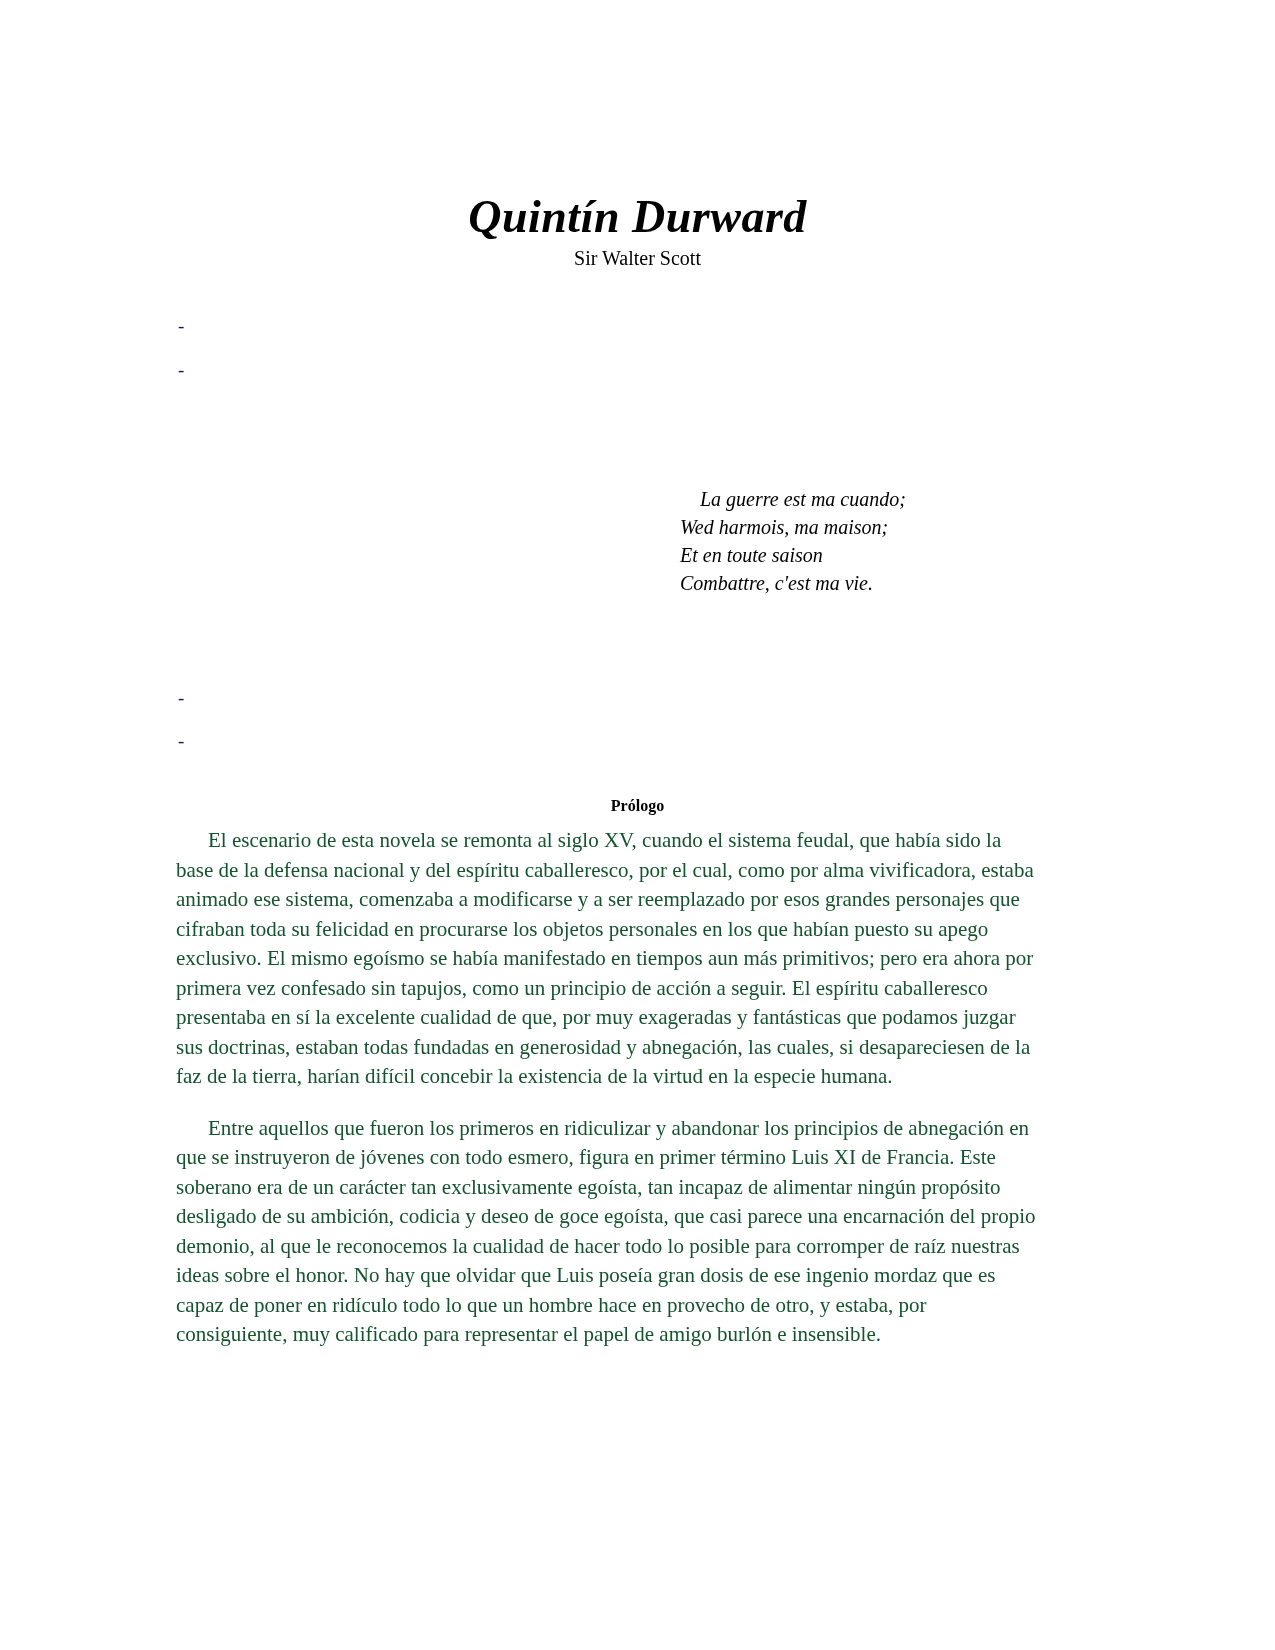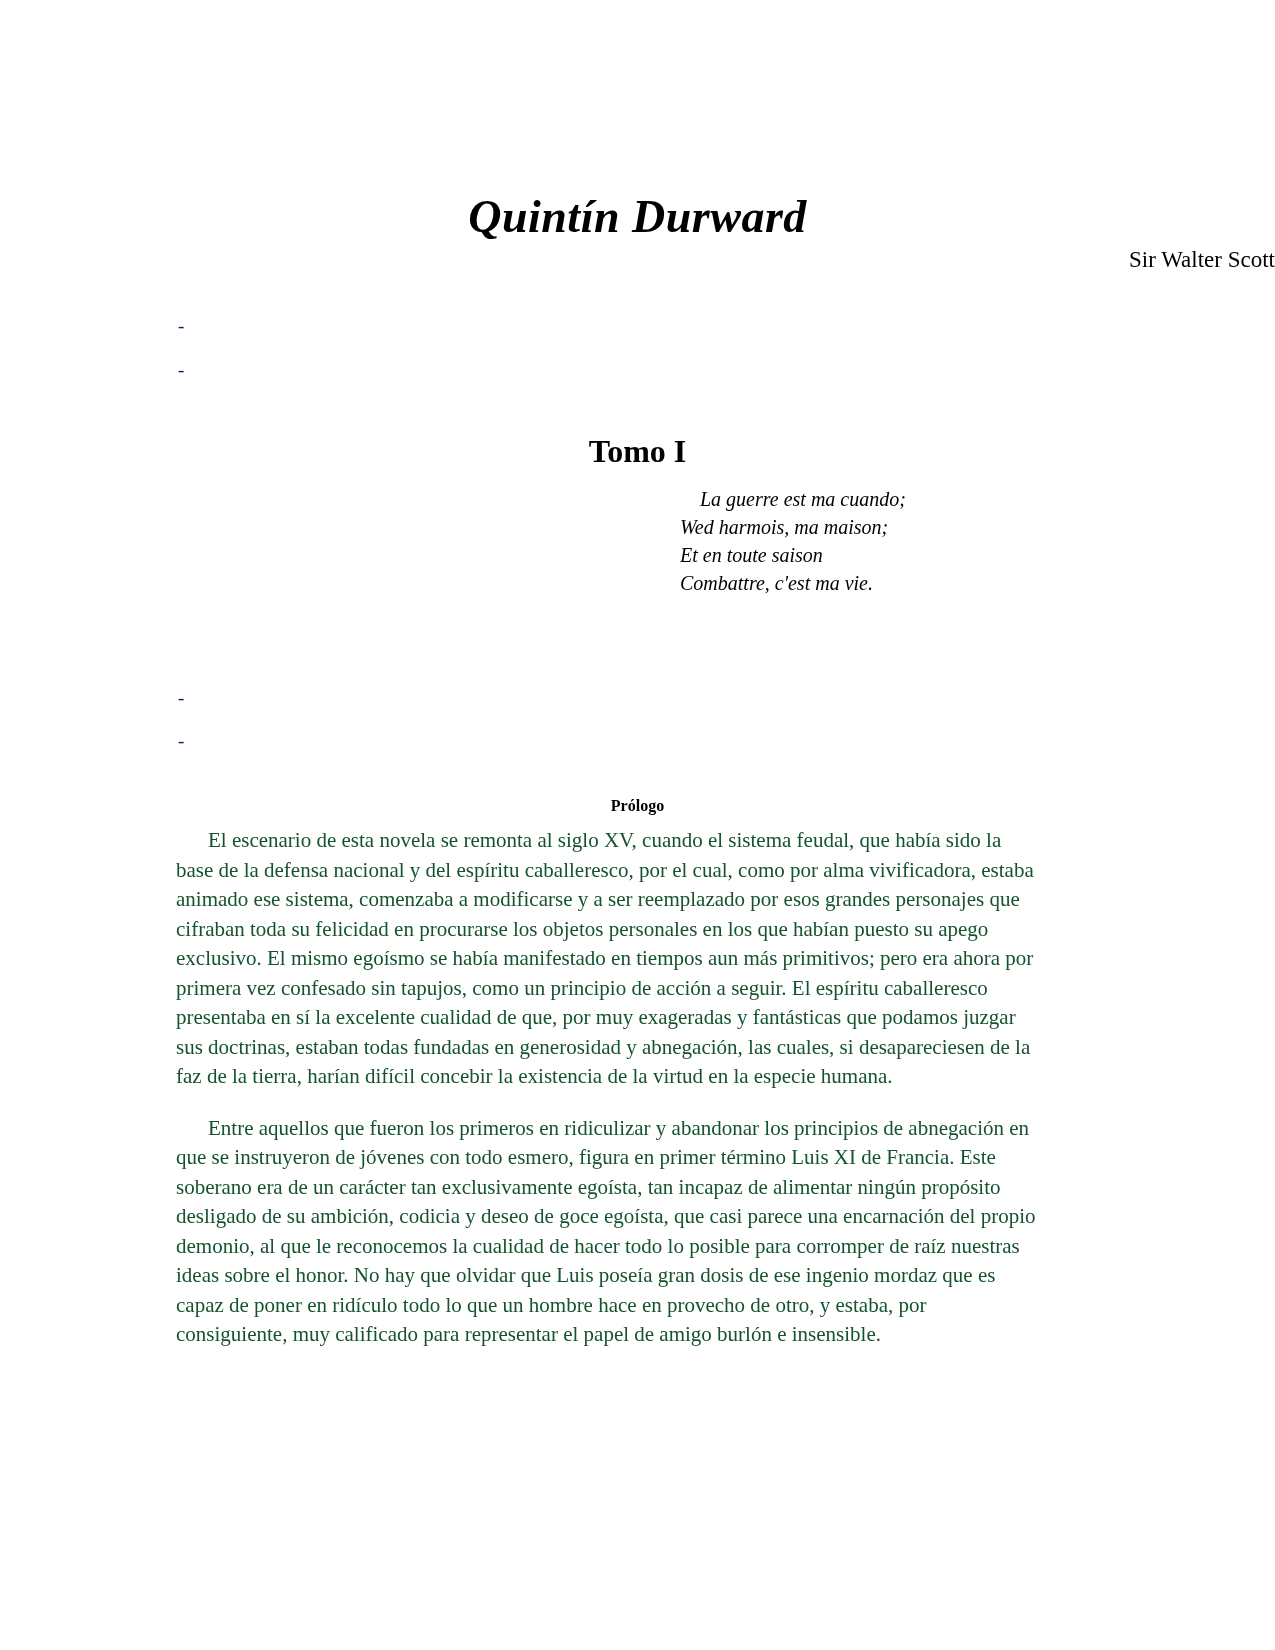--- a/index.html
+++ b/index.html
@@ -33,22 +33,22 @@
     font-style: italic;
     letter-spacing: 0.5px;
     line-height: 1.08;
   }
 
   .book-author {
     position: absolute;
     left: 0;
     right: 0;
     top: 228px;
-    text-align: right;
-    font-size: 23px;
+    text-align: center;
+    font-size: 20px;
     font-weight: normal;
     font-style: normal;
     line-height: 1.2;
   }
 
   
   .anchor-dash {
     position: absolute;
     font-size: 19px;
     line-height: 1;
@@ -128,21 +128,20 @@
 
 <div class="page">
 
   <h1 class="book-title">Quintín Durward</h1>
 
   <div class="book-author">Sir Walter Scott</div>
 
   <span class="anchor-dash a1">-</span>
   <span class="anchor-dash a2">-</span>
 
-  <h2 class="volume-heading">Tomo I</h2>
 
   <div class="epigraph">
     <span class="line indent">La guerre est ma cuando;</span>
     <span class="line">Wed harmois, ma maison;</span>
     <span class="line">Et en toute saison</span>
     <span class="line">Combattre, c'est ma vie.</span>
   </div>
 
   <span class="anchor-dash a3">-</span>
   <span class="anchor-dash a4">-</span>

